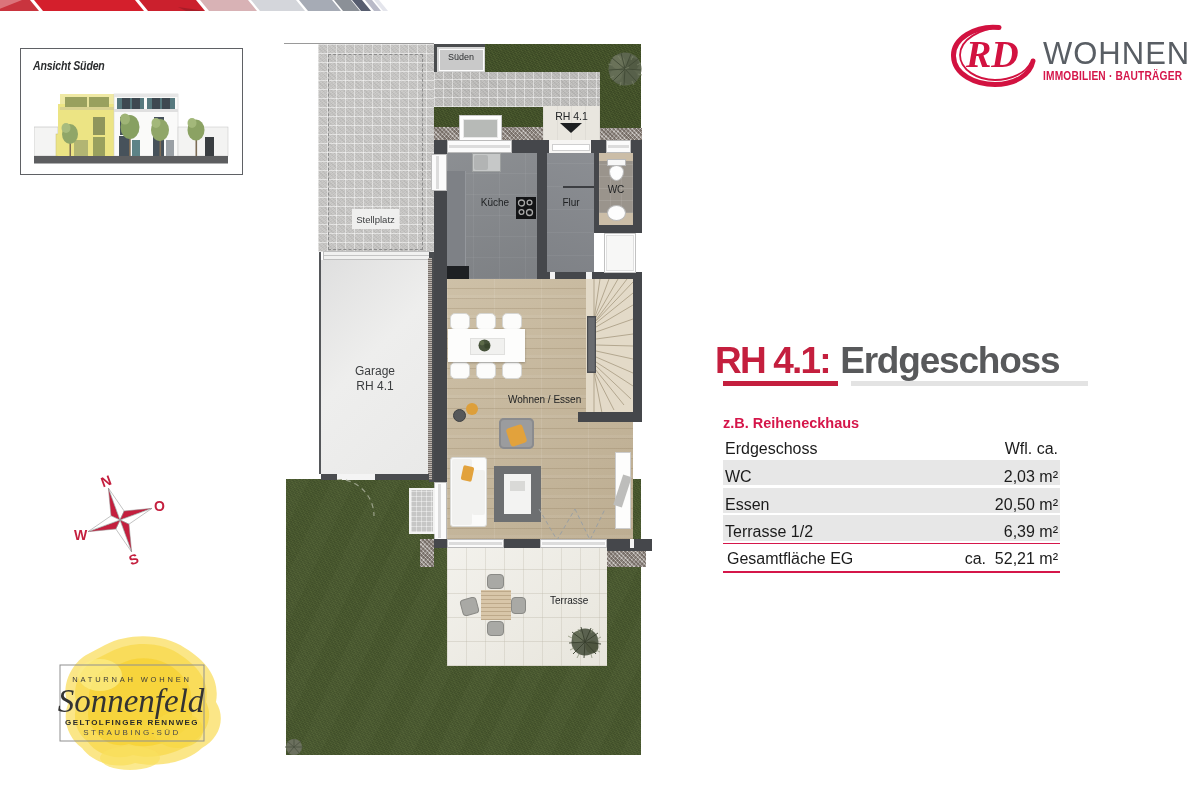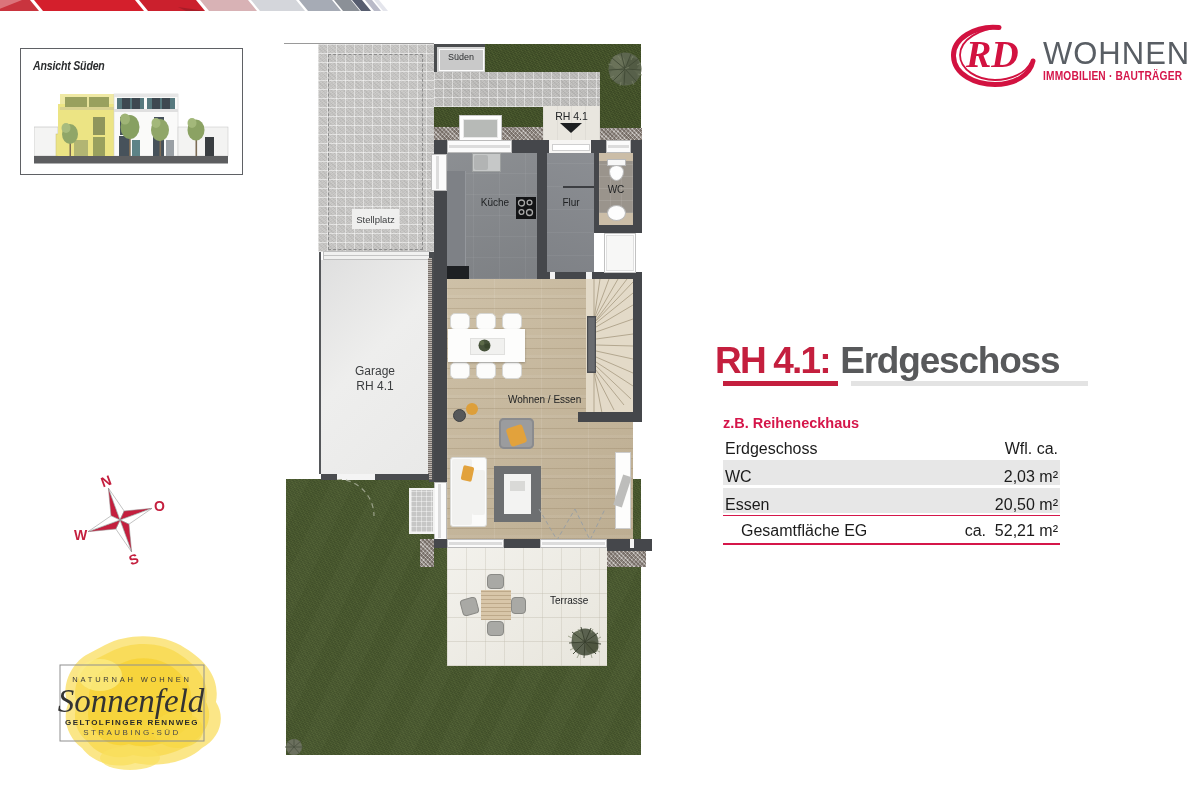--- a/index.html
+++ b/index.html
@@ -389,19 +389,24 @@
   <div style="position:relative;height:27.8px">
       <div style="position:absolute;left:0;top:-4px;width:100%;height:25.7px;background:#e7e7e7"></div>
       <span style="position:absolute;left:2px;top:4px">WC</span>
       <span style="position:absolute;right:2px;top:4px">2,03 m²</span>
     </div>
   <div style="position:relative;height:27.8px">
       <div style="position:absolute;left:0;top:-4px;width:100%;height:25.7px;background:#e7e7e7"></div>
       <span style="position:absolute;left:2px;top:4px">Essen</span>
       <span style="position:absolute;right:2px;top:4px">20,50 m²</span>
     </div>
+  <div style="position:relative;height:27.8px">
+      <div style="position:absolute;left:0;top:-4px;width:100%;height:25.7px;background:#e7e7e7"></div>
+      <span style="position:absolute;left:2px;top:4px">Terrasse 1/2</span>
+      <span style="position:absolute;right:2px;top:4px">6,39 m²</span>
+    </div>
   <div style="height:1.5px;background:#d5164a;margin-top:-4.5px"></div>
   <div style="position:relative;height:27px">
-      <span style="position:absolute;left:18px;top:6px">Gesamtfläche EG</span>
+      <span style="position:absolute;left:4px;top:6px">Gesamtfläche EG</span>
       <span style="position:absolute;right:2px;top:6px">ca.&nbsp;&nbsp;52,21 m²</span>
     </div>
   <div style="height:1.5px;background:#d5164a"></div>
 </div>
 
 </body></html>

